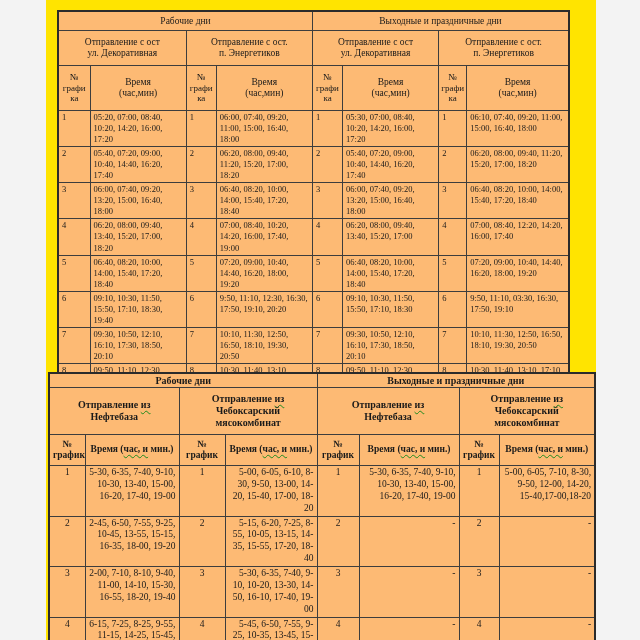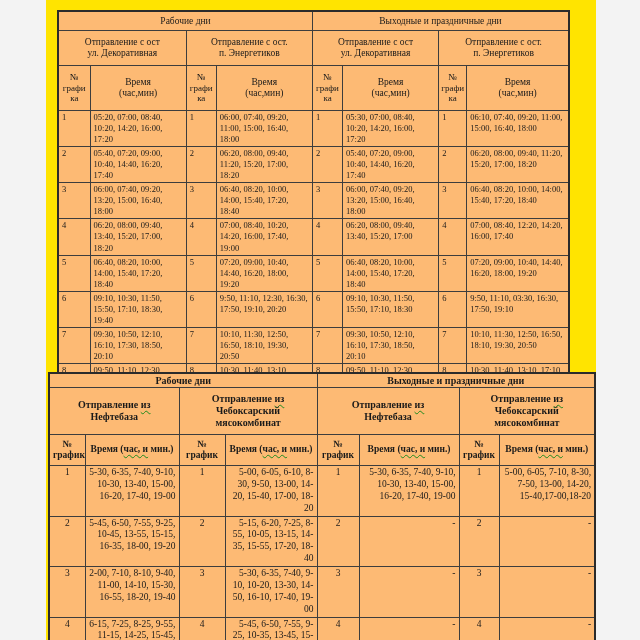--- a/index.html
+++ b/index.html
@@ -269,25 +269,25 @@
     </td>
   </tr>
   <tr class="dr">
     <td class="num">1</td>
     <td class="time">5-30, 6-35, 7-40, 9-10, 10-30, 13-40, 15-00, 16-20, 17-40, 19-00</td>
     <td class="num">1</td>
     <td class="time">5-00, 6-05, 6-10, 8-30, 9-50, 13-00, 14-20, 15-40, 17-00, 18-20</td>
     <td class="num mid">1</td>
     <td class="time">5-30, 6-35, 7-40, 9-10, 10-30, 13-40, 15-00, 16-20, 17-40, 19-00</td>
     <td class="num">1</td>
-    <td class="time">5-00, 6-05, 7-10, 8-30, 7-50, 13-00, 14-20, 15-40,17-00,18-20</td>
+    <td class="time">5-00, 6-05, 7-10, 8-30, 9-50, 12-00, 14-20, 15-40,17-00,18-20</td>
   </tr>
   <tr class="dr">
     <td class="num">2</td>
-    <td class="time">5-45, 6-50, 7-55, 9-25, 10-45, 13-55, 15-15, 16-35, 18-00, 19-20</td>
+    <td class="time">2-45, 6-50, 7-55, 9-25, 10-45, 13-55, 15-15, 16-35, 18-00, 19-20</td>
     <td class="num">2</td>
     <td class="time">5-15, 6-20, 7-25, 8-55, 10-05, 13-15, 14-35, 15-55, 17-20, 18-40</td>
     <td class="num mid">2</td>
     <td class="time">-</td>
     <td class="num">2</td>
     <td class="time">-</td>
   </tr>
   <tr class="dr">
     <td class="num">3</td>
     <td class="time">2-00, 7-10, 8-10, 9-40, 11-00, 14-10, 15-30, 16-55, 18-20, 19-40</td>

